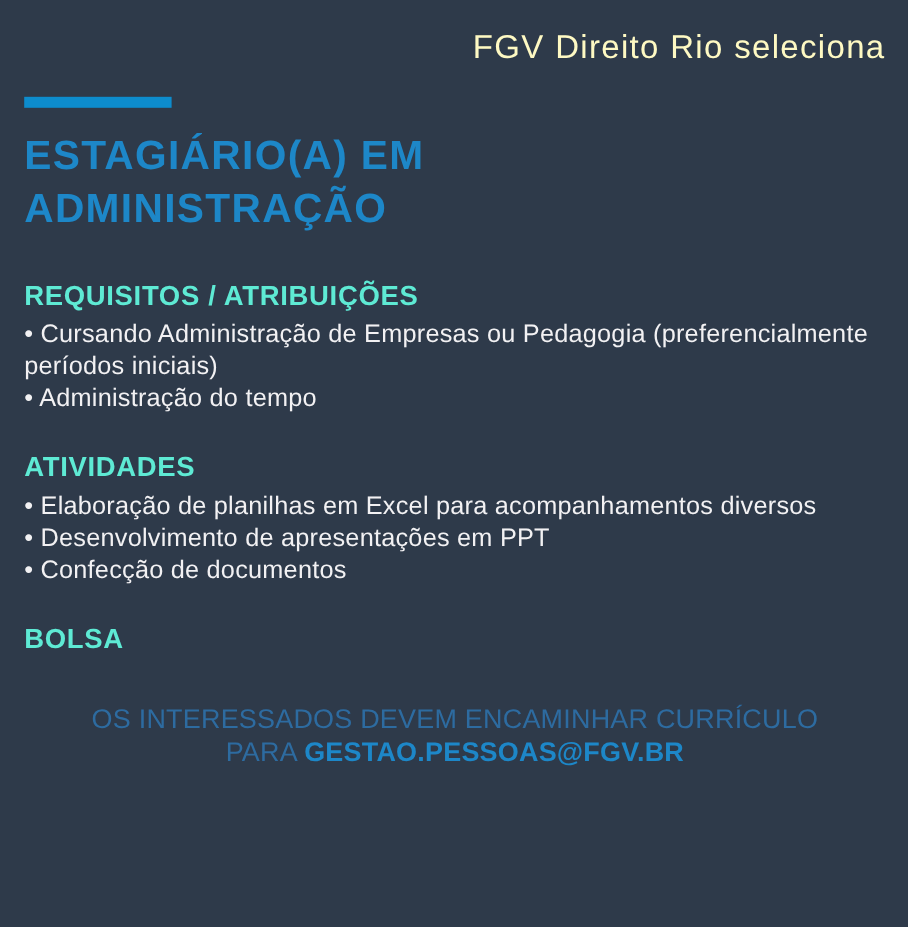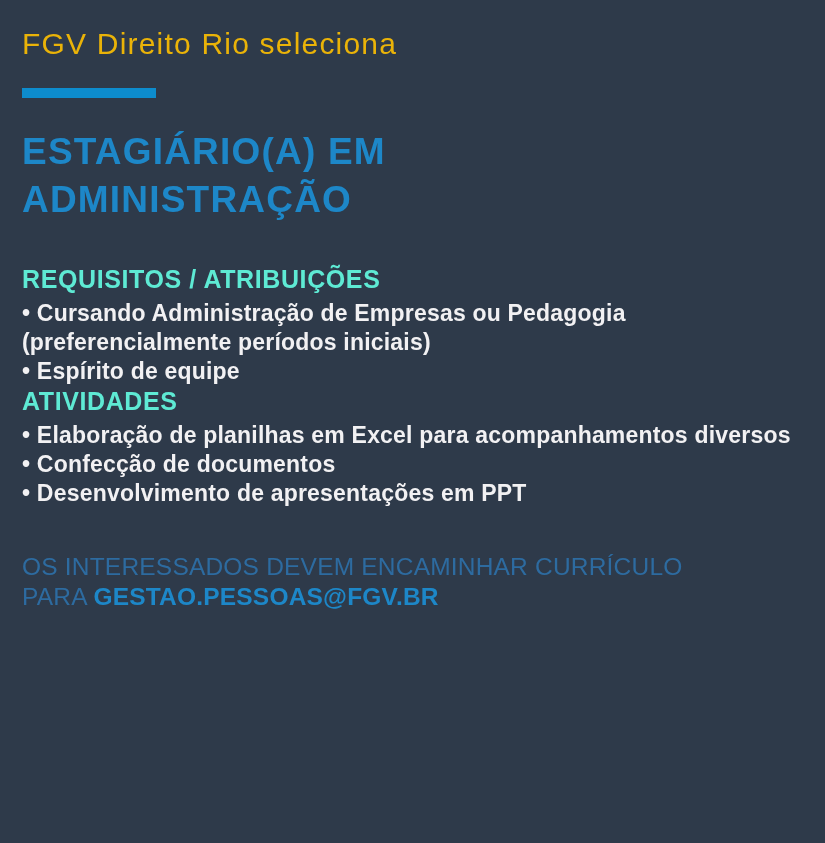--- a/index.html
+++ b/index.html
@@ -10,101 +10,103 @@
   .poster {
     position: relative;
     width: 825px;
     height: 843px;
     background: #2e3a4a;
     box-sizing: border-box;
     padding: 16px 20px 0 22px;
     overflow: hidden;
   }
   .kicker {
-    color: #eab308;
+    color: #fef9c3;
     font-size: 30px;
     font-weight: 400;
     letter-spacing: 1.2px;
     margin: 10px 0 0 0;
     line-height: 1.2;
+    text-align: right;
   }
   .accent-bar {
     width: 134px;
     height: 10px;
     background: #0d8ccd;
     margin-top: 26px;
   }
   .job-title {
     color: #1d87c8;
     font-size: 37px;
     font-weight: bold;
     letter-spacing: 1.2px;
     line-height: 1.3;
     max-width: 470px;
-    margin: 30px 0 0 0;
+    margin: 20px 0 0 0;
     text-transform: uppercase;
   }
-  .section { }
+  .section { margin-top: 34px; }
   .section.first { margin-top: 40px; }
   .section h2 {
     color: #5eead4;
     font-size: 25px;
     font-weight: bold;
     letter-spacing: 0.6px;
     margin: 0 0 5px 0;
     line-height: 1.2;
     text-transform: uppercase;
   }
   .item, .section-text {
     color: #f2f1f3;
     font-size: 23px;
-    font-weight: 700;
+    font-weight: 400;
     line-height: 1.26;
     margin: 0;
     letter-spacing: 0.2px;
   }
   .bullet { color: #f2f1f3; }
   .footer {
     margin-top: 44px;
     font-size: 24.5px;
     line-height: 1.22;
     letter-spacing: 0.2px;
     color: #2d6ba0;
   }
-  .footer .cta-line { display: block; }
+  .footer .cta-line { display: block; text-align: center; }
   .footer .email {
     color: #1d87c8;
     font-weight: bold;
   }
 </style>
 </head>
 <body>
 
 <div class="poster">
 
   <p class="kicker">FGV Direito Rio seleciona</p>
 
   <div class="accent-bar"></div>
 
   <h1 class="job-title">ESTAGIÁRIO(A) EM ADMINISTRAÇÃO</h1>
 
   <div class="section first">
     <h2>REQUISITOS / ATRIBUIÇÕES</h2>
     <p class="item"><span class="bullet">•</span> <span>Cursando Administração de Empresas ou Pedagogia (preferencialmente períodos iniciais)</span></p>
-    <p class="item"><span class="bullet">•</span> <span>Espírito de equipe</span></p>
+    <p class="item"><span class="bullet">•</span> <span>Administração do tempo</span></p>
   </div>
 
   <div class="section">
     <h2>ATIVIDADES</h2>
     <p class="item"><span class="bullet">•</span> <span>Elaboração de planilhas em Excel para acompanhamentos diversos</span></p>
+    <p class="item"><span class="bullet">•</span> <span>Desenvolvimento de apresentações em PPT</span></p>
     <p class="item"><span class="bullet">•</span> <span>Confecção de documentos</span></p>
-    <p class="item"><span class="bullet">•</span> <span>Desenvolvimento de apresentações em PPT</span></p>
   </div>
 
   <div class="section">
+    <h2>BOLSA</h2>
   </div>
 
   <div class="footer">
     <span class="cta-line">OS INTERESSADOS DEVEM ENCAMINHAR CURRÍCULO</span>
     <span class="cta-line"><span>PARA</span> <span class="email">GESTAO.PESSOAS@FGV.BR</span></span>
   </div>
 
 </div>
 
 </body></html>

